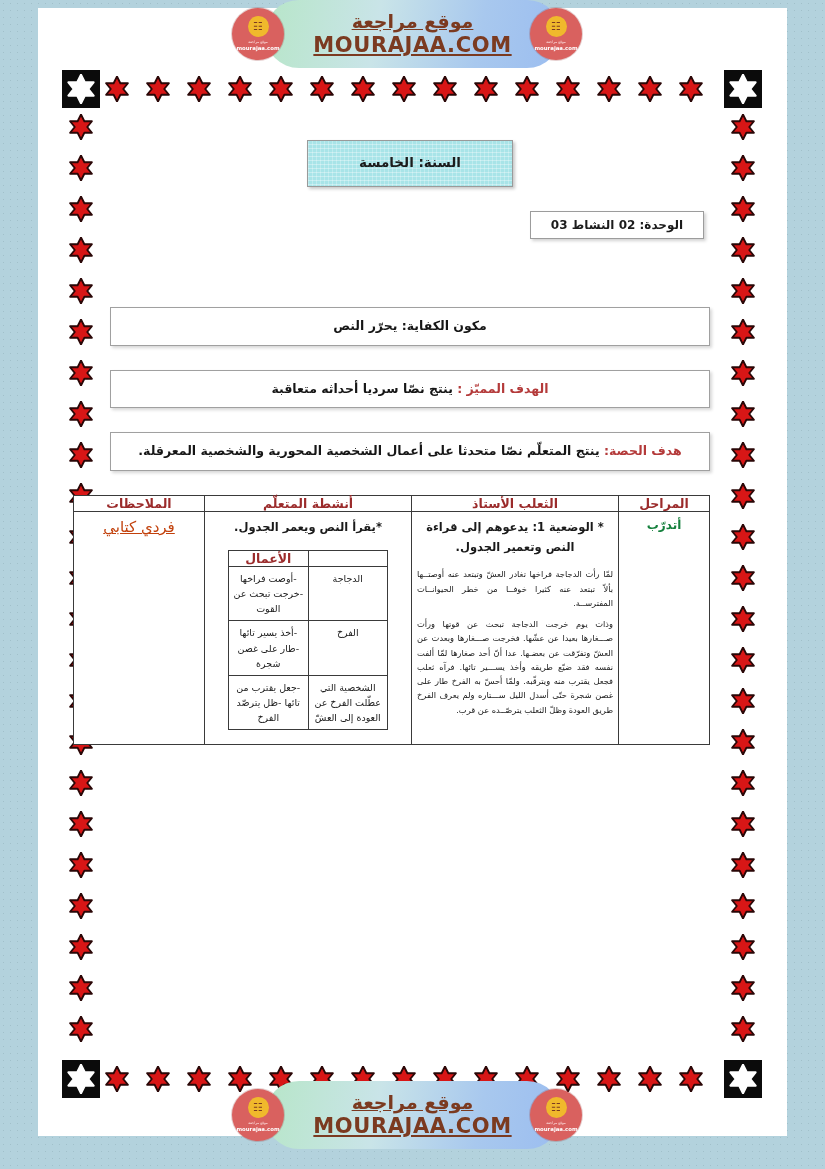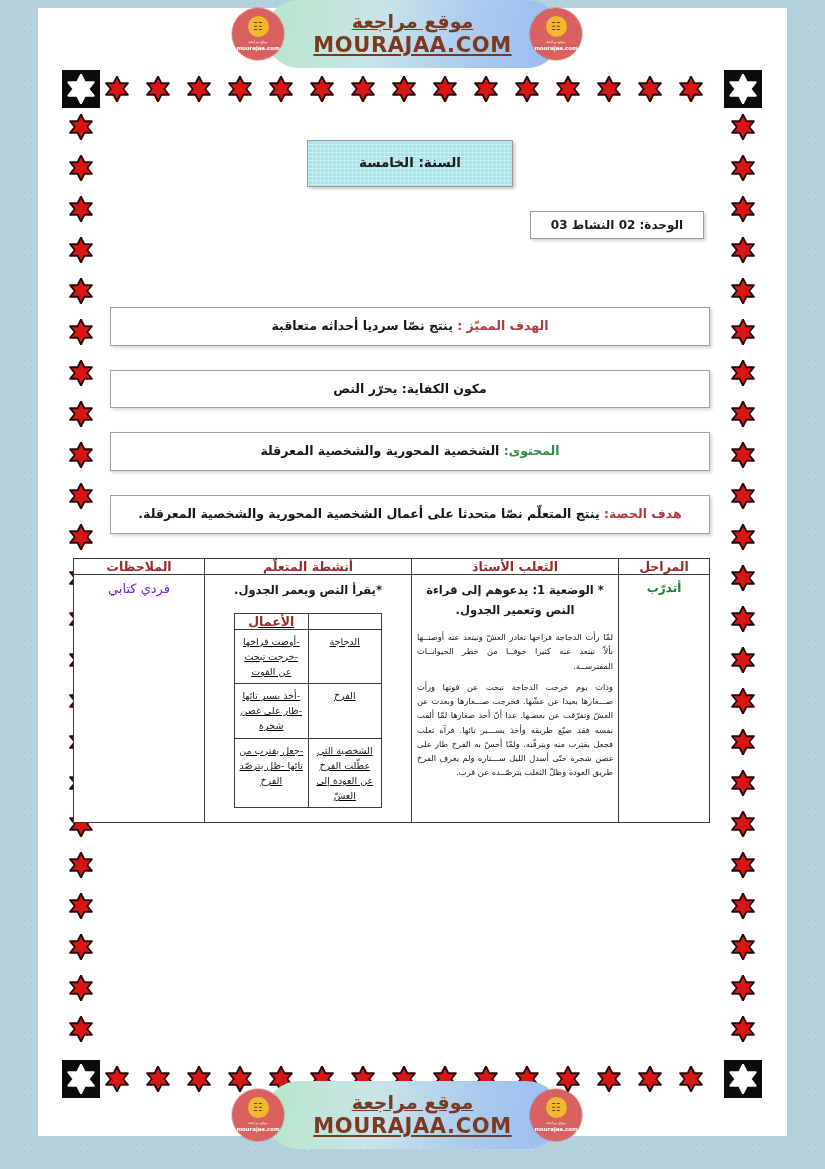--- a/index.html
+++ b/index.html
@@ -227,23 +227,24 @@
 
   .cell-stage {
     text-align: center;
     font-size: 12px;
     font-weight: bold;
     color: #15803d;
     padding-top: 14px;
   }
   .cell-note {
     text-align: center;
-    font-size: 13px;
-    color: #6d28d9;
+    font-size: 15px;
+    color: #c2410c;
     padding-top: 40px;
+    text-decoration: underline;
   }
 
   .situation {
     font-size: 11.5px;
     font-weight: bold;
     color: #1a1a1a;
     line-height: 1.7;
     text-align: center;
     margin-bottom: 10px;
   }
@@ -259,25 +260,24 @@
     font-size: 11.5px;
     font-weight: bold;
     color: #1a1a1a;
     line-height: 1.7;
     text-align: center;
     margin-bottom: 12px;
   }
 
   
   .nested {
-    width: 148px;
+    width: 160px;
     margin: 8px auto;
     border-collapse: collapse;
     table-layout: fixed;
-    text-decoration: underline;
   }
   .nested th, .nested td {
     border: 1px solid #3a3a3a;
     padding: 4px 4px;
     vertical-align: top;
   }
   .nested th {
     text-align: center;
     font-size: 10.5px;
     font-weight: bold;
@@ -710,41 +710,35 @@
 
   <div class="content">
 
     <div class="title-card">
       <div class="title-line">السنة: الخامسة</div>
     </div>
 
     <div class="unit-badge">الوحدة: 02   النشاط 03</div>
 
     <div class="info-rows">
+
+      <div class="info-row">
+        <div class="txt">
+          <span class="lbl-plain">مكون الكفاية:</span>
+          <span>يحرّر النص</span>
+        </div>
+      </div>
 
       <div class="info-row">
         <div class="txt">
           <span class="lbl-redish">الهدف المميّز :</span>
           <span>ينتج نصّا سرديا أحداثه متعاقبة</span>
         </div>
       </div>
 
-      <div class="info-row">
-        <div class="txt">
-          <span class="lbl-plain">مكون الكفاية:</span>
-          <span>يحرّر النص</span>
-        </div>
-      </div>
-
-      <div class="info-row">
-        <div class="txt">
-          <span class="lbl-green">المحتوى:</span>
-          <span>الشخصية المحورية والشخصية المعرقلة</span>
-        </div>
-      </div>
 
       <div class="info-row">
         <div class="txt">
           <span class="lbl-redish">هدف الحصة:</span>
           <span>ينتج المتعلّم نصّا متحدثا على أعمال الشخصية المحورية والشخصية المعرقلة.</span>
         </div>
       </div>
 
     </div>
 

